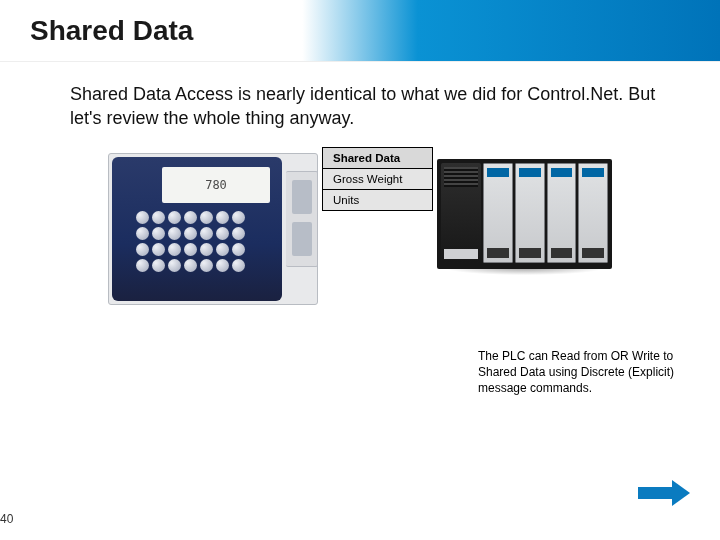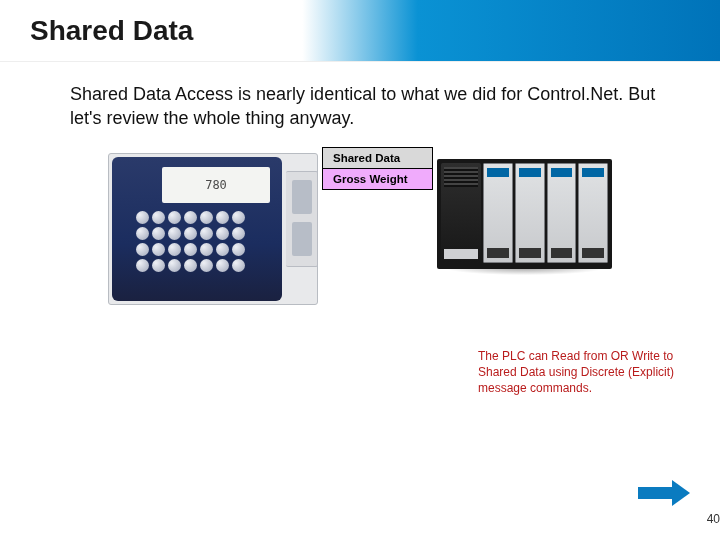--- a/index.html
+++ b/index.html
@@ -101,22 +101,21 @@
   .sd-table {
     border-collapse: collapse;
     font-size: 11.5px;
     margin-top: 2px;
   }
   .sd-table th, .sd-table td {
     border: 1px solid #000;
     padding: 4px 10px;
     width: 110px;
     text-align: left;
-    background: #f0abfc;
-    font-weight: bold;
+    background: #e5e5e5;
   }
   .sd-table th {
     background: #d9d9d9;
     font-weight: bold;
   }
   
   .plc {
     width: 175px; height: 110px;
     margin-top: 14px;
     position: relative;
@@ -152,21 +151,21 @@
   }
   .plc-slot .tag { height:9px; background:#0066a4; }
   .plc-slot .port { height:10px; background:#333; margin-top:auto; }
   
   .caption {
     position: absolute;
     top: 348px; left: 478px;
     width: 198px;
     font-size: 12px;
     line-height: 1.35;
-    color: #b91c1c;
+    color: #000000;
   }
   
   .nav-arrow {
     position: absolute;
     right: 28px; bottom: 34px;
     width: 54px; height: 26px;
     display: flex; align-items: center;
   }
   .nav-arrow .shaft {
     width: 34px; height: 12px;
@@ -174,21 +173,21 @@
   }
   .nav-arrow .head {
     width: 0; height: 0;
     border-top: 13px solid transparent;
     border-bottom: 13px solid transparent;
     border-left: 18px solid #0a7bc0;
   }
   .page-num {
     position: absolute;
     bottom: 14px; left: 0; width: 100%;
-    text-align: right;
+    text-align: left;
     font-size: 12px; color: #333;
   }
 </style>
 </head>
 <body>
 
 <div class="title-bar">
   <h1>Shared Data</h1>
 </div>
 
@@ -237,20 +236,23 @@
   </div>
 
   <table class="sd-table">
     <tbody>
         <tr>
           <th>Shared Data</th>
         </tr>
     <tr>
           <td>Gross Weight</td>
         </tr>
+    <tr>
+          <td>Units</td>
+        </tr>
   </tbody>
     </table>
 
   <div class="plc">
     <div class="plc-shadow"></div>
     <div class="plc-rack">
       <div class="plc-ps">
           <div class="grill"></div>
           <div class="label"></div>
         </div>

